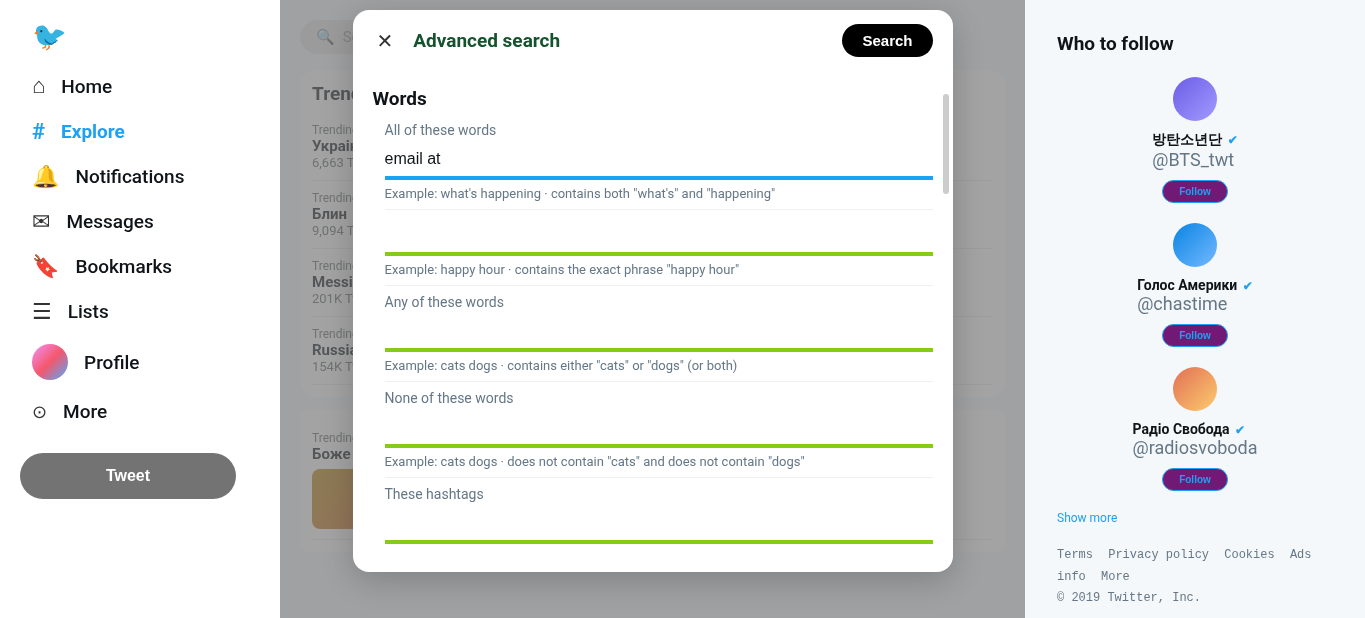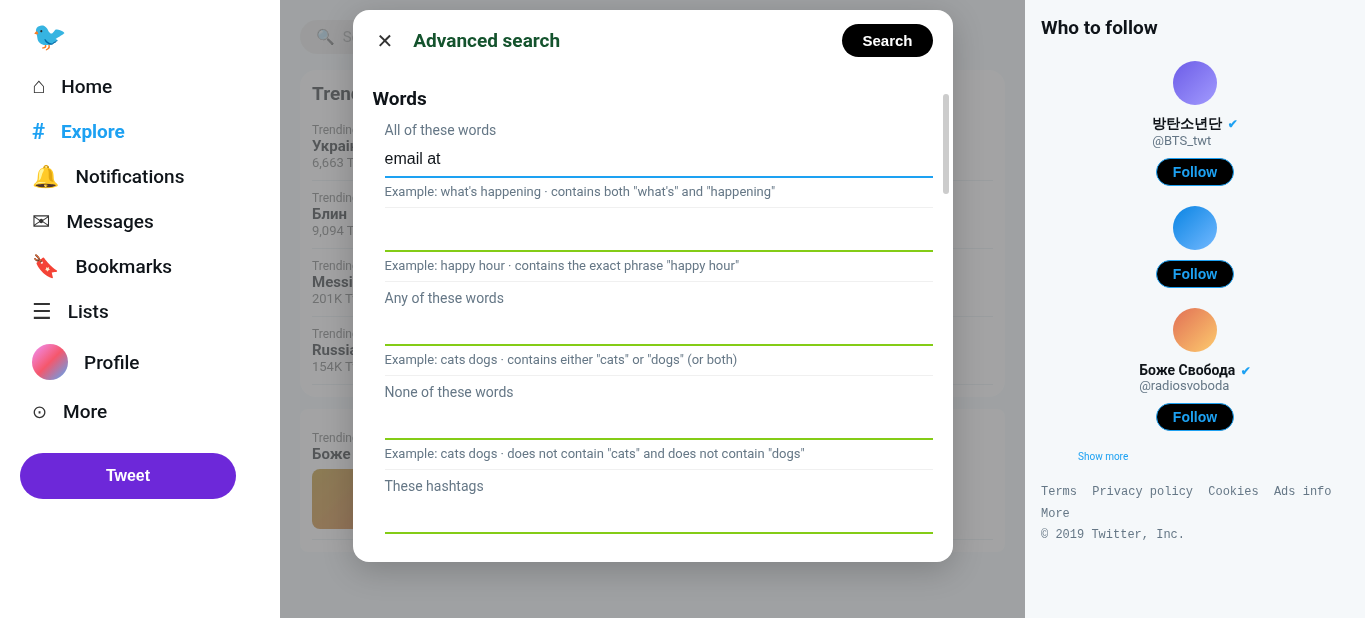--- a/index.html
+++ b/index.html
@@ -48,21 +48,21 @@
     }
     .sidebar-item.active .label { color: #1da1f2; font-weight: 700; }
     .sidebar-item.active .icon { color: #1da1f2; }
     .sidebar-avatar {
       width: 36px;
       height: 36px;
       border-radius: 50%;
       background: linear-gradient(135deg, #f093fb, #f5576c, #4facfe);
     }
     .tweet-btn {
-      background: #6d28d9;
+      background: #737373;
       color: #fff;
       border: none;
       border-radius: 30px;
       padding: 14px 60px;
       font-size: 16px;
       font-weight: 700;
       cursor: pointer;
       margin-top: 20px;
       width: 90%;
       text-align: center;
@@ -105,21 +105,21 @@
       border-bottom: 1px solid #e6ecf0;
     }
     .trend-label { font-size: 12px; color: #666; }
     .trend-name { font-size: 15px; font-weight: 700; color: #0f1419; }
     .trend-count { font-size: 13px; color: #666; }
 
     
     .right-sidebar {
       width: 340px;
       background: #f5f8fa;
-      padding: 16px;
+      padding: 32px;
       flex-shrink: 0;
     }
     .who-to-follow-title {
       font-size: 19px;
       font-weight: 700;
       color: #0f1419;
       margin-bottom: 12px;
     }
     .follow-item {
       display: flex;
@@ -136,33 +136,33 @@
     }
     .avatar-bts { background: linear-gradient(135deg, #6c5ce7, #a29bfe); }
     .avatar-voice { background: linear-gradient(135deg, #0984e3, #74b9ff); }
     .avatar-radio { background: linear-gradient(135deg, #e17055, #fdcb6e); }
     .follow-info { flex: 1; }
     .follow-name {
       font-size: 14px;
       font-weight: 700;
       color: #0f1419;
     }
-    .follow-handle { font-size: 13px; color: #657786; }
+    .follow-handle { font-size: 18px; color: #657786; }
     .follow-btn {
       border: 1px solid #1da1f2;
       color: #1da1f2;
-      background: #000000;
+      background: #701a75;
       border-radius: 20px;
       padding: 5px 16px;
-      font-size: 14px;
+      font-size: 10px;
       font-weight: 700;
       cursor: pointer;
     }
     .verified-icon { color: #1da1f2; font-size: 12px; margin-left: 2px; }
-    .show-more { color: #1da1f2; font-size: 10px; cursor: pointer; padding: 10px 0; margin-left: 37px; }
+    .show-more { color: #1da1f2; font-size: 12px; cursor: pointer; padding: 10px 0; }
     .footer-links { font-size: 12px; color: #657786; margin-top: 10px; line-height: 1.8; font-family: Liberation Mono, monospace; }
     .footer-links span { margin-right: 8px; cursor: pointer; }
 
     
     .modal-overlay {
       position: absolute;
       top: 0; left: 0; right: 0; bottom: 0;
       background: rgba(0,0,0,0.35);
       display: flex;
       align-items: flex-start;
@@ -236,21 +236,21 @@
       margin-left: 12px;
     }
     .field-label {
       font-size: 14px;
       color: #657786;
       margin-bottom: 4px;
     }
     .field-input {
       width: 100%;
       border: none;
-      border-bottom: 2px solid #84cc16;
+      border-bottom: 4px solid #84cc16;
       padding: 8px 0;
       font-size: 16px;
       color: #0f1419;
       outline: none;
       background: transparent;
     }
     .field-input.filled { border-bottom-color: #1da1f2; }
     .field-example {
       font-size: 13px;
       color: #657786;
@@ -406,28 +406,35 @@
         <span>방탄소년단</span>
         <span class="verified-icon">✔</span>
       </div>
       <div class="follow-handle">@BTS_twt</div>
     </div>
     <button class="follow-btn">Follow</button>
   </div>
 
   <div class="follow-item">
     <div class="follow-avatar avatar-voice"></div>
+    <div class="follow-info">
+      <div class="follow-name">
+        <span>Голос Америки</span>
+        <span class="verified-icon">✔</span>
+      </div>
+      <div class="follow-handle">@chastime</div>
+    </div>
     <button class="follow-btn">Follow</button>
   </div>
 
   <div class="follow-item">
     <div class="follow-avatar avatar-radio"></div>
     <div class="follow-info">
       <div class="follow-name">
-        <span>Боже Свобода</span>
+        <span>Радіо Свобода</span>
         <span class="verified-icon">✔</span>
       </div>
       <div class="follow-handle">@radiosvoboda</div>
     </div>
     <button class="follow-btn">Follow</button>
   </div>
 
   <div class="show-more">
     <span>Show more</span>
   </div>

